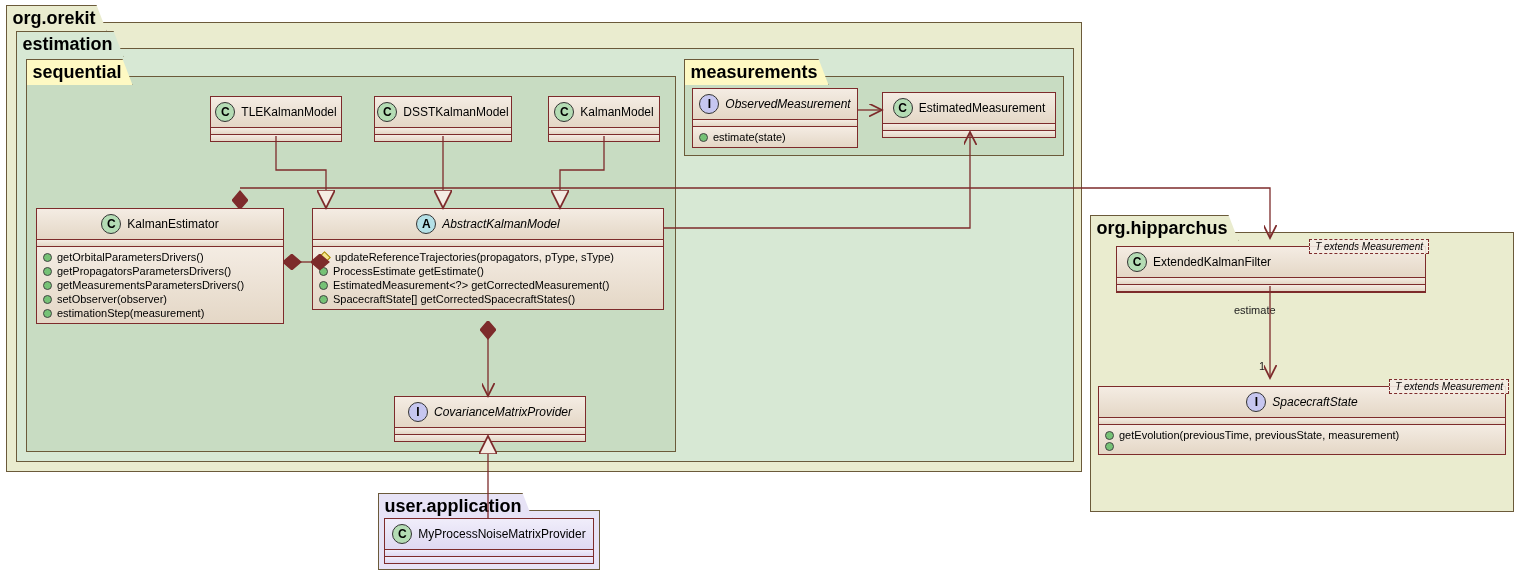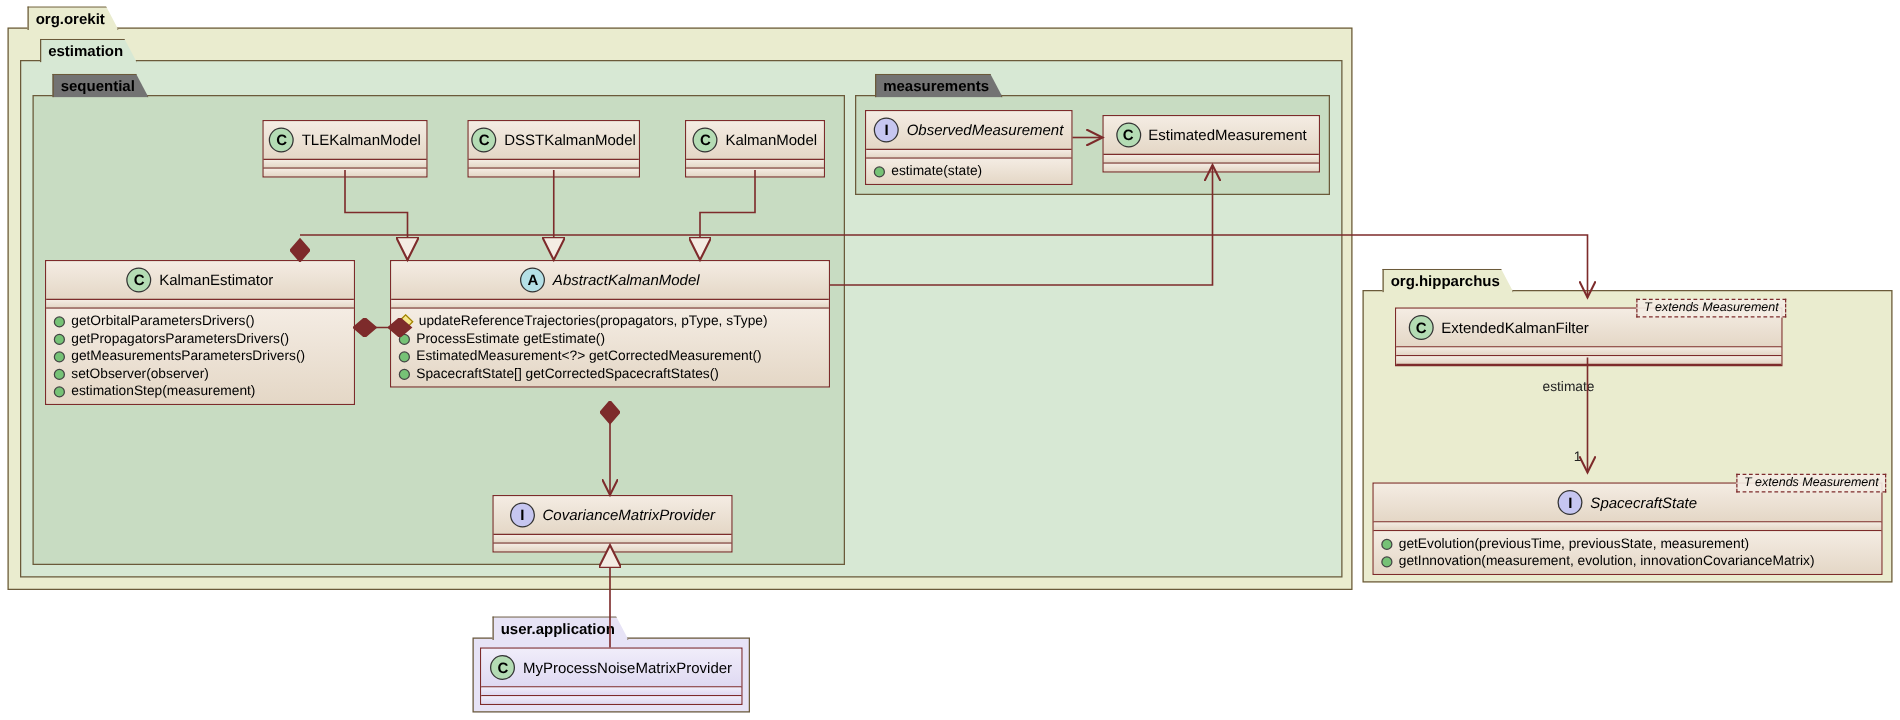--- a/index.html
+++ b/index.html
@@ -19,31 +19,30 @@
     box-sizing: border-box;
   }
   .pkg-tab {
     position: absolute;
     top: -18px;
     left: -1.5px;
     padding: 2px 10px 2px 6px;
     border: 1.5px solid #6b5a3a;
     border-bottom: none;
     font-weight: bold;
-    font-size: 12px;
+    font-size: 18px;
     white-space: nowrap;
     clip-path: polygon(0 0, calc(100% - 10px) 0, 100% 100%, 0 100%);
-    margin-left: 16px;
   }
   .pkg-green  { background: #d7e8d4; }
   .pkg-dgreen { background: #c8dcc2; }
   .pkg-olive  { background: #eaeccf; }
   .pkg-lilac  { background: #e7e3f6; }
   .tab-green  { background: #d7e8d4; }
-  .tab-dgreen { background: #737373; }
+  .tab-dgreen { background: #fef9c3; }
   .tab-olive  { background: #eaeccf; }
   .tab-lilac  { background: #e7e3f6; text-align: center; }
 
   
   .cls {
     position: absolute;
     border: 1px solid #7d2b2b;
     box-sizing: border-box;
     font-size: 11px;
   }
@@ -125,21 +124,21 @@
   </div>
 
   <div class="pkg pkg-dgreen" style="left:26px; top:76px; width:650px; height:376px;">
     <div class="pkg-tab tab-dgreen">sequential</div>
   </div>
 
   <div class="pkg pkg-dgreen" style="left:684px; top:76px; width:380px; height:80px;">
     <div class="pkg-tab tab-dgreen">measurements</div>
   </div>
 
-  <div class="pkg pkg-olive" style="left:1090px; top:232px; width:424px; height:234px;">
+  <div class="pkg pkg-olive" style="left:1090px; top:232px; width:424px; height:280px;">
     <div class="pkg-tab tab-olive">org.hipparchus</div>
   </div>
 
   <div class="pkg pkg-lilac" style="left:378px; top:510px; width:222px; height:60px;">
     <div class="pkg-tab tab-lilac">user.application</div>
   </div>
 
   <div class="cls" style="left:210px; top:96px; width:132px;">
     <div class="cls-head">
       <span class="badge badge-C">C</span>
@@ -271,21 +270,20 @@
       <span class="cls-name ital">SpacecraftState</span>
     </div>
     <div class="cls-empty"></div>
     <div class="cls-body">
       <div class="row">
           <span class="dot dot-g"></span>
         <span>getEvolution(previousTime, previousState, measurement)</span>
         </div>
       <div class="row">
           <span class="dot dot-g"></span>
-        <span>getInnovation(measurement, evolution, innovationCovarianceMatrix)</span>
         </div>
     </div>
     <div class="template-param">T extends Measurement</div>
   </div>
 
   <div class="cls lilac-skin" style="left:384px; top:518px; width:210px;">
     <div class="cls-head">
       <span class="badge badge-C">C</span>
       <span class="cls-name">MyProcessNoiseMatrixProvider</span>
     </div>

